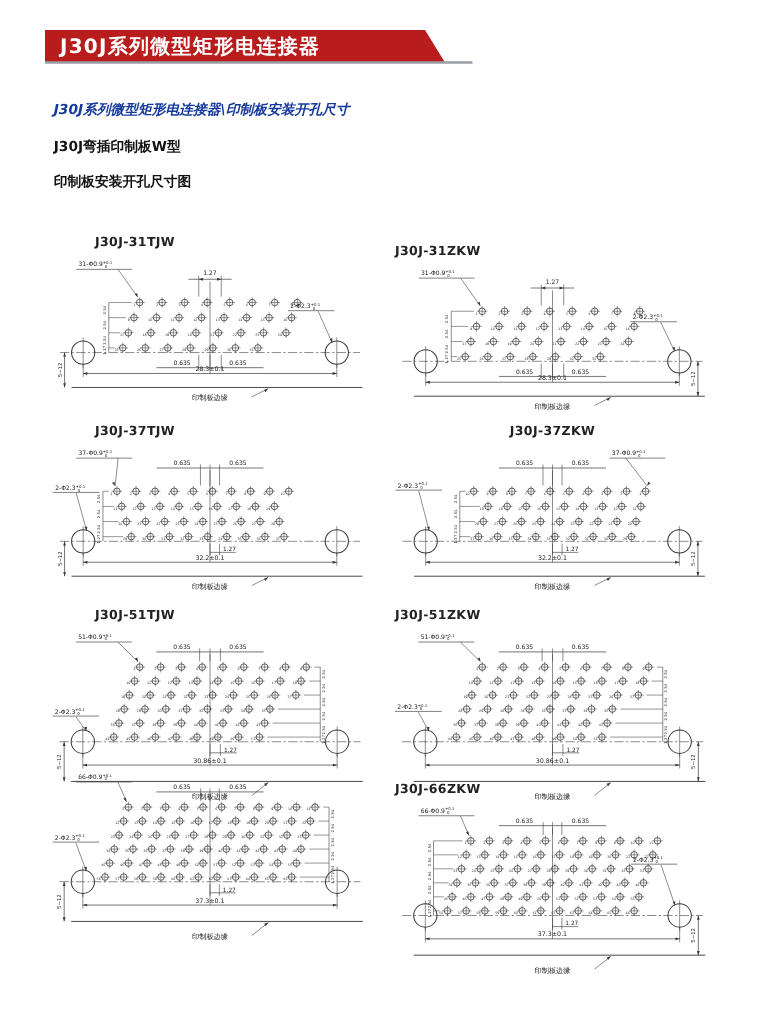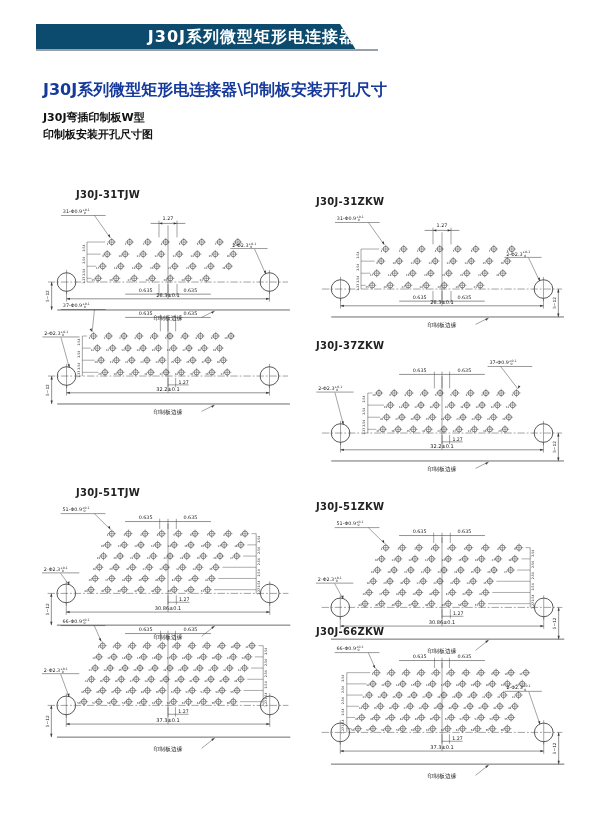--- a/index.html
+++ b/index.html
@@ -2,34 +2,33 @@
 <html><head>
 <meta charset="utf-8">
 <style>
   html,body{margin:0;padding:0;}
   body{
     width:613px;height:825px;position:relative;background:#ffffff;
     font-family:"DejaVu Sans",sans-serif;color:#222;overflow:hidden;
   }
   .banner{
     position:absolute;left:36px;top:24px;width:320px;height:26px;
-    background:#0c4a6e;color:#fff;font-size:16px;font-weight:bold;
+    background:#b91c1c;color:#fff;font-size:16px;font-weight:bold;
     line-height:26px;padding-left:12px;letter-spacing:1px;box-sizing:border-box;
     clip-path:polygon(0 0,calc(100% - 16px) 0,100% 100%,0 100%);
-    text-align:right;
   }
   .banner-underline{
     position:absolute;left:36px;top:49px;width:342px;height:2px;background:#9aa0a8;
   }
   .subtitle{
-    position:absolute;left:43px;top:80px;font-size:16px;font-weight:bold;color:#16399c;
+    position:absolute;left:43px;top:80px;font-size:11px;font-weight:bold;color:#16399c;font-style:italic;
   }
   .note{position:absolute;left:43px;font-size:11px;font-weight:bold;color:#111;}
   .note1{top:110px;}
-  .note2{top:127px;}
+  .note2{top:138px;}
   .cell{position:absolute;width:252px;}
   .dlabel{font-size:10px;font-weight:bold;color:#222;letter-spacing:.3px;height:13px;margin-top:44px;}
   .cell.lcol .dlabel{padding-left:34px;}
   .cell.rcol .dlabel{padding-left:0px;}
   svg{display:block;}
 </style>
 </head>
 <body>
 
 <div class="banner">
@@ -391,20 +390,21 @@
       <line x1="48" y1="69" x2="57.83870967741936" y2="69" stroke="#3a3a3a" stroke-width="0.45"></line>
       <line x1="48" y1="82" x2="53" y2="82" stroke="#3a3a3a" stroke-width="0.45"></line>
       <line x1="48" y1="43" x2="48" y2="86" stroke="#3a3a3a" stroke-width="0.5"></line>
       <text x="45.5" y="49.5" font-size="3.4" text-anchor="middle" fill="#1a1a1a" transform="rotate(-90 45.5 49.5)">2.54</text>
       <text x="45.5" y="62.5" font-size="3.4" text-anchor="middle" fill="#1a1a1a" transform="rotate(-90 45.5 62.5)">2.54</text>
       <text x="45.5" y="75.5" font-size="3.4" text-anchor="middle" fill="#1a1a1a" transform="rotate(-90 45.5 75.5)">2.54</text>
       <text x="45.5" y="84" font-size="3.4" text-anchor="middle" fill="#1a1a1a" transform="rotate(-90 45.5 84)">1.27</text>
     </svg>
 </div>
 <div class="cell lcol" style="left:42px;top:296px;">
+  <div class="dlabel">J30J-37TJW</div>
   <svg width="252" height="121" viewBox="0 0 270 130" style="font-family: &quot;DejaVu Sans&quot;, sans-serif;">
       <line x1="6" y1="86" x2="264" y2="86" stroke="#3a3a3a" stroke-width="0.5" stroke-dasharray="8 2 2 2"></line>
       <circle cx="26" cy="86" r="10" fill="none" stroke="#3a3a3a" stroke-width="0.9"></circle>
       <circle cx="244" cy="86" r="10" fill="none" stroke="#3a3a3a" stroke-width="0.9"></circle>
       <line x1="26" y1="73" x2="26" y2="99" stroke="#3a3a3a" stroke-width="0.5"></line>
       <line x1="244" y1="73" x2="244" y2="99" stroke="#3a3a3a" stroke-width="0.5"></line>
       <line x1="135" y1="25" x2="135" y2="104" stroke="#3a3a3a" stroke-width="0.5"></line>
       <line x1="50.5" y1="43" x2="59.5" y2="43" stroke="#3a3a3a" stroke-width="0.45"></line>
       <line x1="55" y1="38.5" x2="55" y2="47.5" stroke="#3a3a3a" stroke-width="0.45"></line>
       <circle cx="55" cy="43" r="2.8" fill="none" stroke="#3a3a3a" stroke-width="0.7"></circle>
@@ -589,21 +589,21 @@
       <line x1="43" y1="56" x2="52.1025641025641" y2="56" stroke="#3a3a3a" stroke-width="0.45"></line>
       <line x1="43" y1="69" x2="56.205128205128204" y2="69" stroke="#3a3a3a" stroke-width="0.45"></line>
       <line x1="43" y1="82" x2="60.30769230769231" y2="82" stroke="#3a3a3a" stroke-width="0.45"></line>
       <line x1="43" y1="43" x2="43" y2="86" stroke="#3a3a3a" stroke-width="0.5"></line>
       <text x="40.5" y="49.5" font-size="3.4" text-anchor="middle" fill="#1a1a1a" transform="rotate(-90 40.5 49.5)">2.54</text>
       <text x="40.5" y="62.5" font-size="3.4" text-anchor="middle" fill="#1a1a1a" transform="rotate(-90 40.5 62.5)">2.54</text>
       <text x="40.5" y="75.5" font-size="3.4" text-anchor="middle" fill="#1a1a1a" transform="rotate(-90 40.5 75.5)">2.54</text>
       <text x="40.5" y="84" font-size="3.4" text-anchor="middle" fill="#1a1a1a" transform="rotate(-90 40.5 84)">1.27</text>
     </svg>
 </div>
-<div class="cell rcol" style="left:316px;top:296px;">
+<div class="cell rcol" style="left:316px;top:296px;text-align:center;">
   <div class="dlabel">J30J-37ZKW</div>
   <svg width="252" height="121" viewBox="0 0 270 130" style="font-family: &quot;DejaVu Sans&quot;, sans-serif;">
       <line x1="6" y1="86" x2="264" y2="86" stroke="#3a3a3a" stroke-width="0.5" stroke-dasharray="8 2 2 2"></line>
       <circle cx="26" cy="86" r="10" fill="none" stroke="#3a3a3a" stroke-width="0.9"></circle>
       <circle cx="244" cy="86" r="10" fill="none" stroke="#3a3a3a" stroke-width="0.9"></circle>
       <line x1="26" y1="73" x2="26" y2="99" stroke="#3a3a3a" stroke-width="0.5"></line>
       <line x1="244" y1="73" x2="244" y2="99" stroke="#3a3a3a" stroke-width="0.5"></line>
       <line x1="135" y1="25" x2="135" y2="104" stroke="#3a3a3a" stroke-width="0.5"></line>
       <line x1="210.5" y1="43" x2="219.5" y2="43" stroke="#3a3a3a" stroke-width="0.45"></line>
       <line x1="215" y1="38.5" x2="215" y2="47.5" stroke="#3a3a3a" stroke-width="0.45"></line>
@@ -1049,21 +1049,21 @@
       <line x1="184.36486486486487" y1="96" x2="229.5" y2="96" stroke="#3a3a3a" stroke-width="0.45"></line>
       <line x1="229.5" y1="36" x2="229.5" y2="100" stroke="#3a3a3a" stroke-width="0.5"></line>
       <text x="233.5" y="42" font-size="3.4" text-anchor="middle" fill="#1a1a1a" transform="rotate(-90 233.5 42)">2.54</text>
       <text x="233.5" y="54" font-size="3.4" text-anchor="middle" fill="#1a1a1a" transform="rotate(-90 233.5 54)">2.54</text>
       <text x="233.5" y="66" font-size="3.4" text-anchor="middle" fill="#1a1a1a" transform="rotate(-90 233.5 66)">2.54</text>
       <text x="233.5" y="78" font-size="3.4" text-anchor="middle" fill="#1a1a1a" transform="rotate(-90 233.5 78)">2.54</text>
       <text x="233.5" y="90" font-size="3.4" text-anchor="middle" fill="#1a1a1a" transform="rotate(-90 233.5 90)">2.54</text>
       <text x="233.5" y="98" font-size="3.4" text-anchor="middle" fill="#1a1a1a" transform="rotate(-90 233.5 98)">1.27</text>
     </svg>
 </div>
-<div class="cell rcol" style="left:316px;top:457px;">
+<div class="cell rcol" style="left:316px;top:443px;">
   <div class="dlabel">J30J-51ZKW</div>
   <svg width="252" height="142" viewBox="0 0 270 152" style="font-family: &quot;DejaVu Sans&quot;, sans-serif;">
       <line x1="6" y1="100" x2="264" y2="100" stroke="#3a3a3a" stroke-width="0.5" stroke-dasharray="8 2 2 2"></line>
       <circle cx="26" cy="100" r="10" fill="none" stroke="#3a3a3a" stroke-width="0.9"></circle>
       <circle cx="244" cy="100" r="10" fill="none" stroke="#3a3a3a" stroke-width="0.9"></circle>
       <line x1="26" y1="87" x2="26" y2="113" stroke="#3a3a3a" stroke-width="0.5"></line>
       <line x1="244" y1="87" x2="244" y2="113" stroke="#3a3a3a" stroke-width="0.5"></line>
       <line x1="135" y1="25" x2="135" y2="120" stroke="#3a3a3a" stroke-width="0.5"></line>
       <line x1="70.29729729729729" y1="36" x2="79.29729729729729" y2="36" stroke="#3a3a3a" stroke-width="0.45"></line>
       <line x1="74.79729729729729" y1="31.5" x2="74.79729729729729" y2="40.5" stroke="#3a3a3a" stroke-width="0.45"></line>

